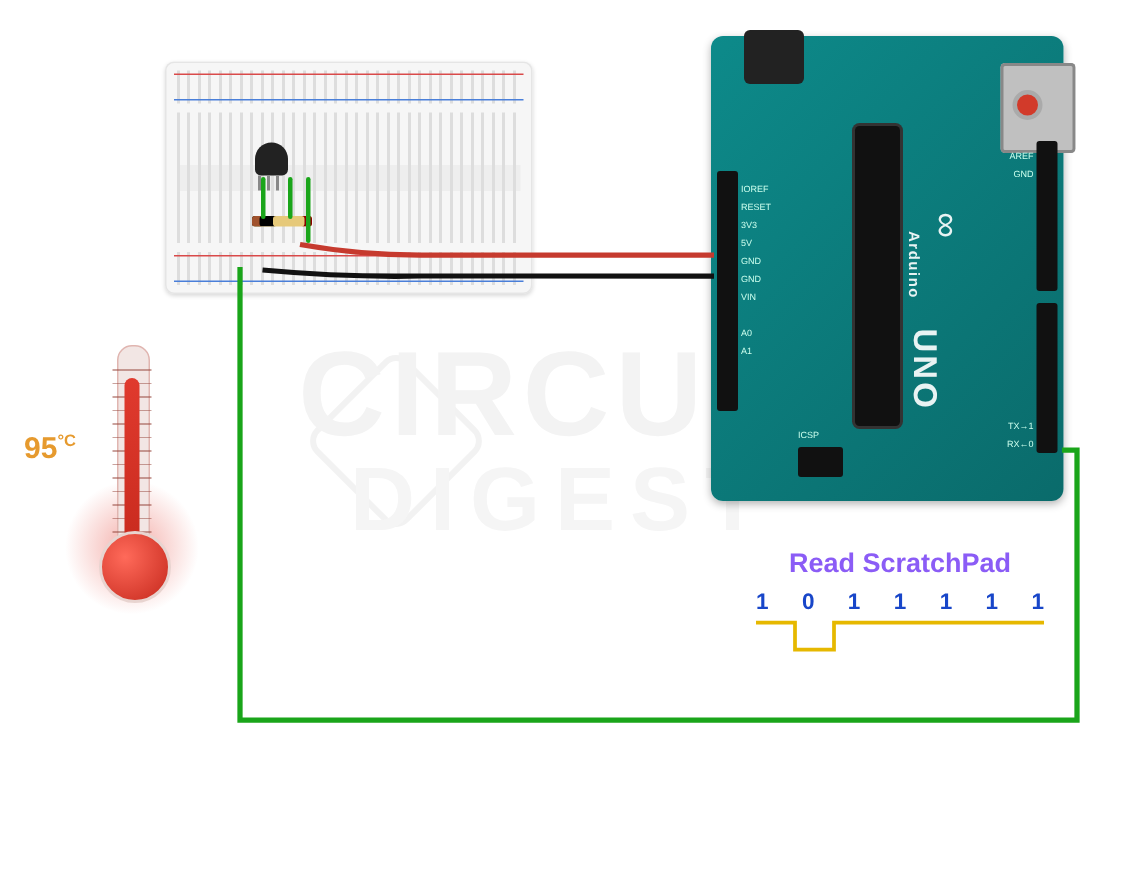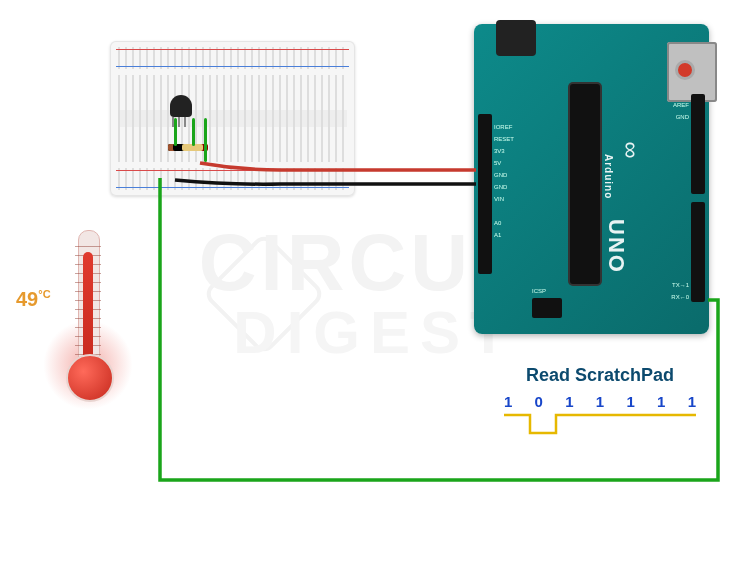--- a/index.html
+++ b/index.html
@@ -308,21 +308,21 @@
 
   
   .signal-block {
     position: absolute;
     left: 500px;
     top: 365px;
     width: 200px;
     text-align: center;
   }
   .signal-title {
-    color: #0c4a6e;
+    color: #8b5cf6;
     font-weight: 700;
     font-size: 18px;
     line-height: 1.2;
   }
   .bits {
     display: flex;
     justify-content: space-between;
     color: #1846c9;
     font-weight: 700;
     font-size: 15px;
@@ -396,21 +396,21 @@
   </svg>
 
   <div class="thermo">
     <div class="glow"></div>
     <div class="tube"></div>
     <div class="ticks"></div>
     <div class="mercury"></div>
     <div class="bulb"></div>
   </div>
   <div class="temp-label">
-    <span>49</span><sup>°C</sup>
+    <span>95</span><sup>°C</sup>
   </div>
 
   <div class="signal-block">
     <div class="signal-title">
       <div>Read ScratchPad</div>
     </div>
     <div class="bits">
       <span>1</span>
       <span>0</span>
       <span>1</span>

